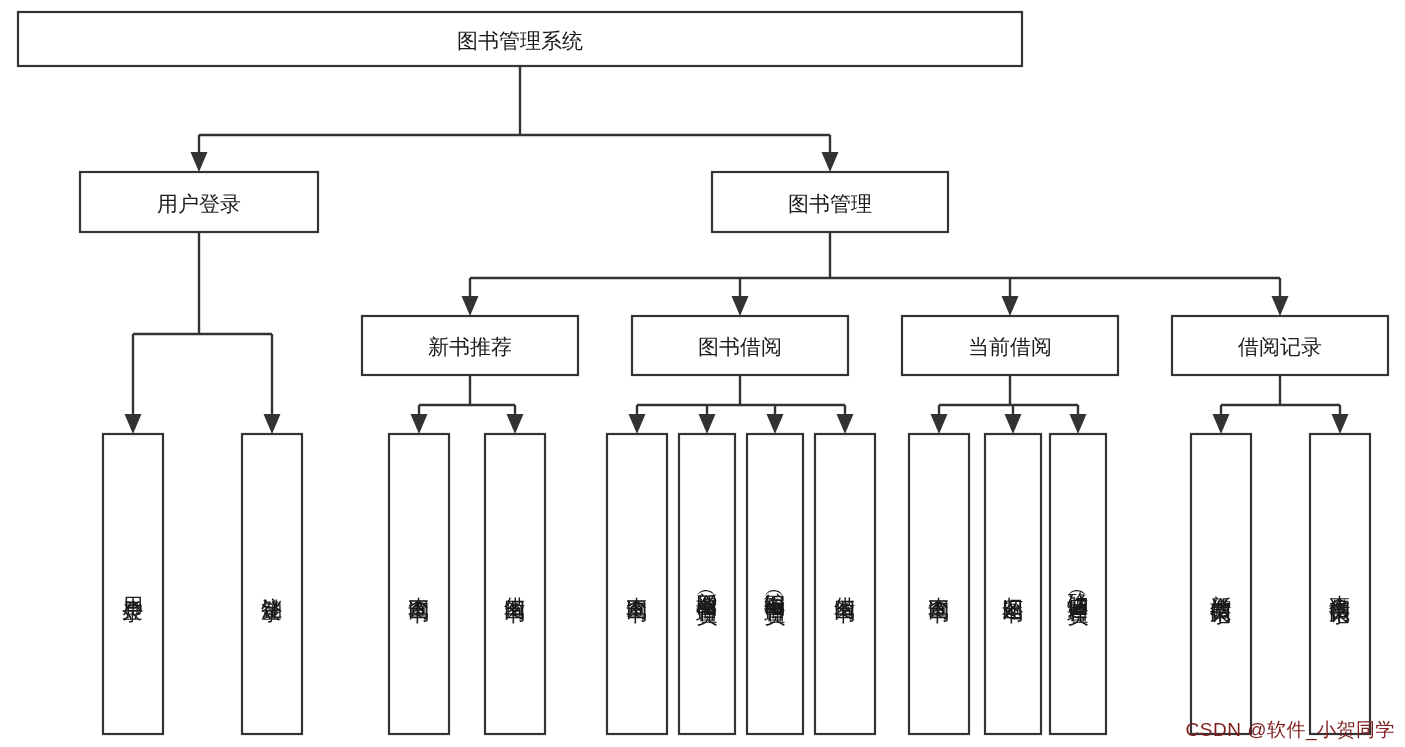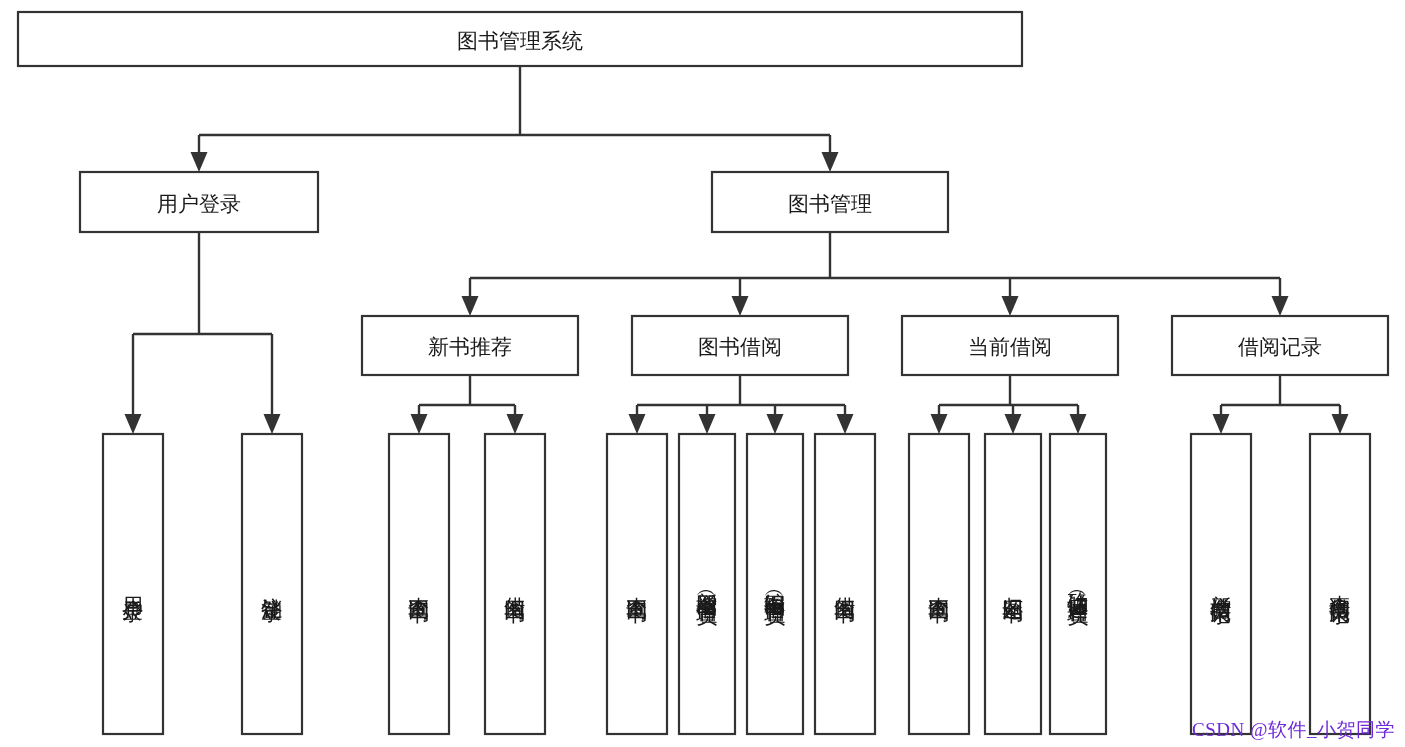--- a/index.html
+++ b/index.html
@@ -60,23 +60,23 @@
     align-items: center;
     justify-content: center;
     text-align: center;
     white-space: nowrap;
     pointer-events: none;
   }
   .watermark {
     position: absolute;
     right: 10px;
     bottom: 4px;
-    font-family: Liberation Serif, serif;
+    font-family: Liberation Sans, sans-serif;
     font-size: 19px;
-    color: #6d28d9;
+    color: #7f1d1d;
     white-space: nowrap;
     letter-spacing: 0.5px;
   }
 </style>
 </head>
 <body>
 
 <div id="diagram-root">
 
   <svg class="flow" id="flow-svg" viewBox="0 0 1405 747">

